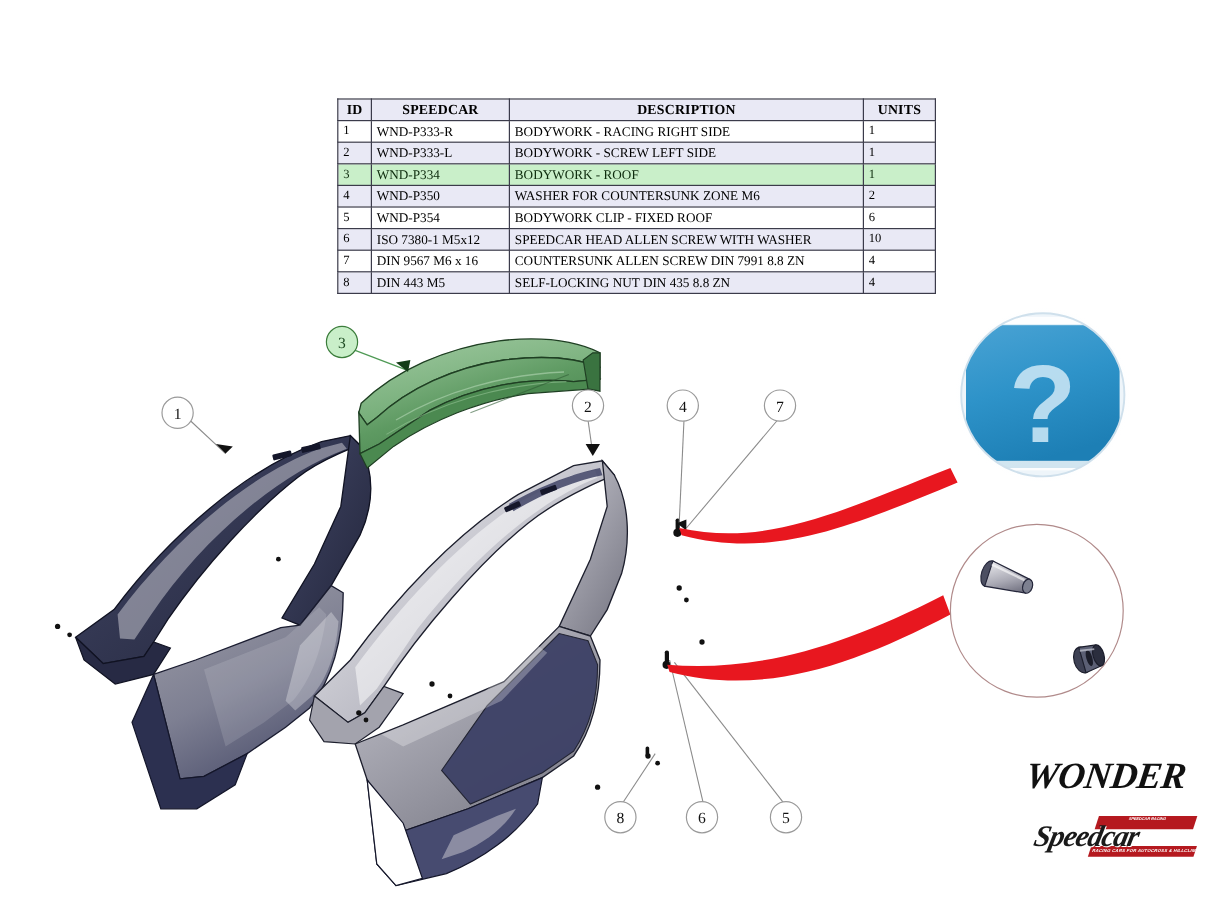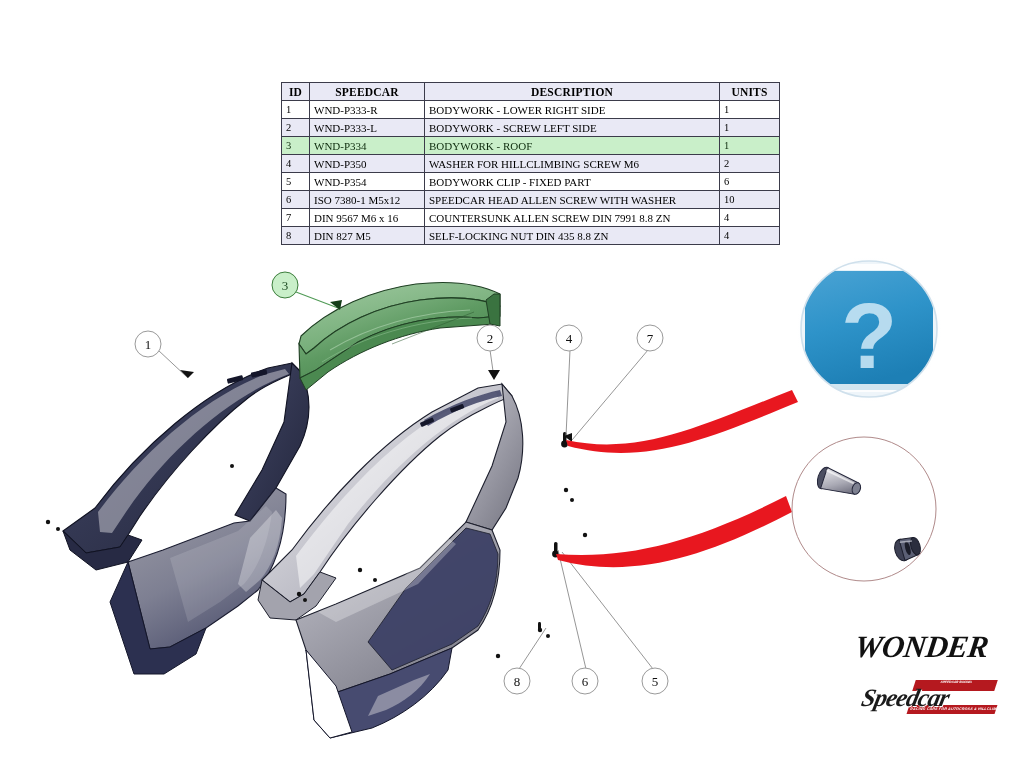--- a/index.html
+++ b/index.html
@@ -181,62 +181,62 @@
           <th>ID</th>
           <th>SPEEDCAR</th>
           <th>DESCRIPTION</th>
           <th>UNITS</th>
         </tr>
       </thead>
       <tbody id="parts-table-body">
           <tr class="row-odd">
             <td class="id-cell">1</td>
             <td>WND-P333-R</td>
-            <td>BODYWORK - LOWER RIGHT SIDE</td>
+            <td>BODYWORK - RACING RIGHT SIDE</td>
             <td class="units-cell">1</td>
           </tr>
           <tr class="row-even">
             <td class="id-cell">2</td>
             <td>WND-P333-L</td>
             <td>BODYWORK - SCREW LEFT SIDE</td>
             <td class="units-cell">1</td>
           </tr>
           <tr class="row-hl">
             <td class="id-cell">3</td>
             <td>WND-P334</td>
             <td>BODYWORK - ROOF</td>
             <td class="units-cell">1</td>
           </tr>
           <tr class="row-even">
             <td class="id-cell">4</td>
             <td>WND-P350</td>
-            <td>WASHER FOR HILLCLIMBING SCREW M6</td>
+            <td>WASHER FOR COUNTERSUNK ZONE M6</td>
             <td class="units-cell">2</td>
           </tr>
           <tr class="row-odd">
             <td class="id-cell">5</td>
             <td>WND-P354</td>
-            <td>BODYWORK CLIP - FIXED PART</td>
+            <td>BODYWORK CLIP - FIXED ROOF</td>
             <td class="units-cell">6</td>
           </tr>
           <tr class="row-even">
             <td class="id-cell">6</td>
             <td>ISO 7380-1 M5x12</td>
             <td>SPEEDCAR HEAD ALLEN SCREW WITH WASHER</td>
             <td class="units-cell">10</td>
           </tr>
           <tr class="row-odd">
             <td class="id-cell">7</td>
             <td>DIN 9567 M6 x 16</td>
             <td>COUNTERSUNK ALLEN SCREW DIN 7991 8.8 ZN</td>
             <td class="units-cell">4</td>
           </tr>
           <tr class="row-even">
             <td class="id-cell">8</td>
-            <td>DIN 827 M5</td>
+            <td>DIN 443 M5</td>
             <td>SELF-LOCKING NUT DIN 435 8.8 ZN</td>
             <td class="units-cell">4</td>
           </tr>
         </tbody>
     </table>
   </div>
 
   <div id="drawing">
     <svg width="1024" height="518" viewBox="0 0 1024 518" xmlns="http://www.w3.org/2000/svg">
       <defs>

